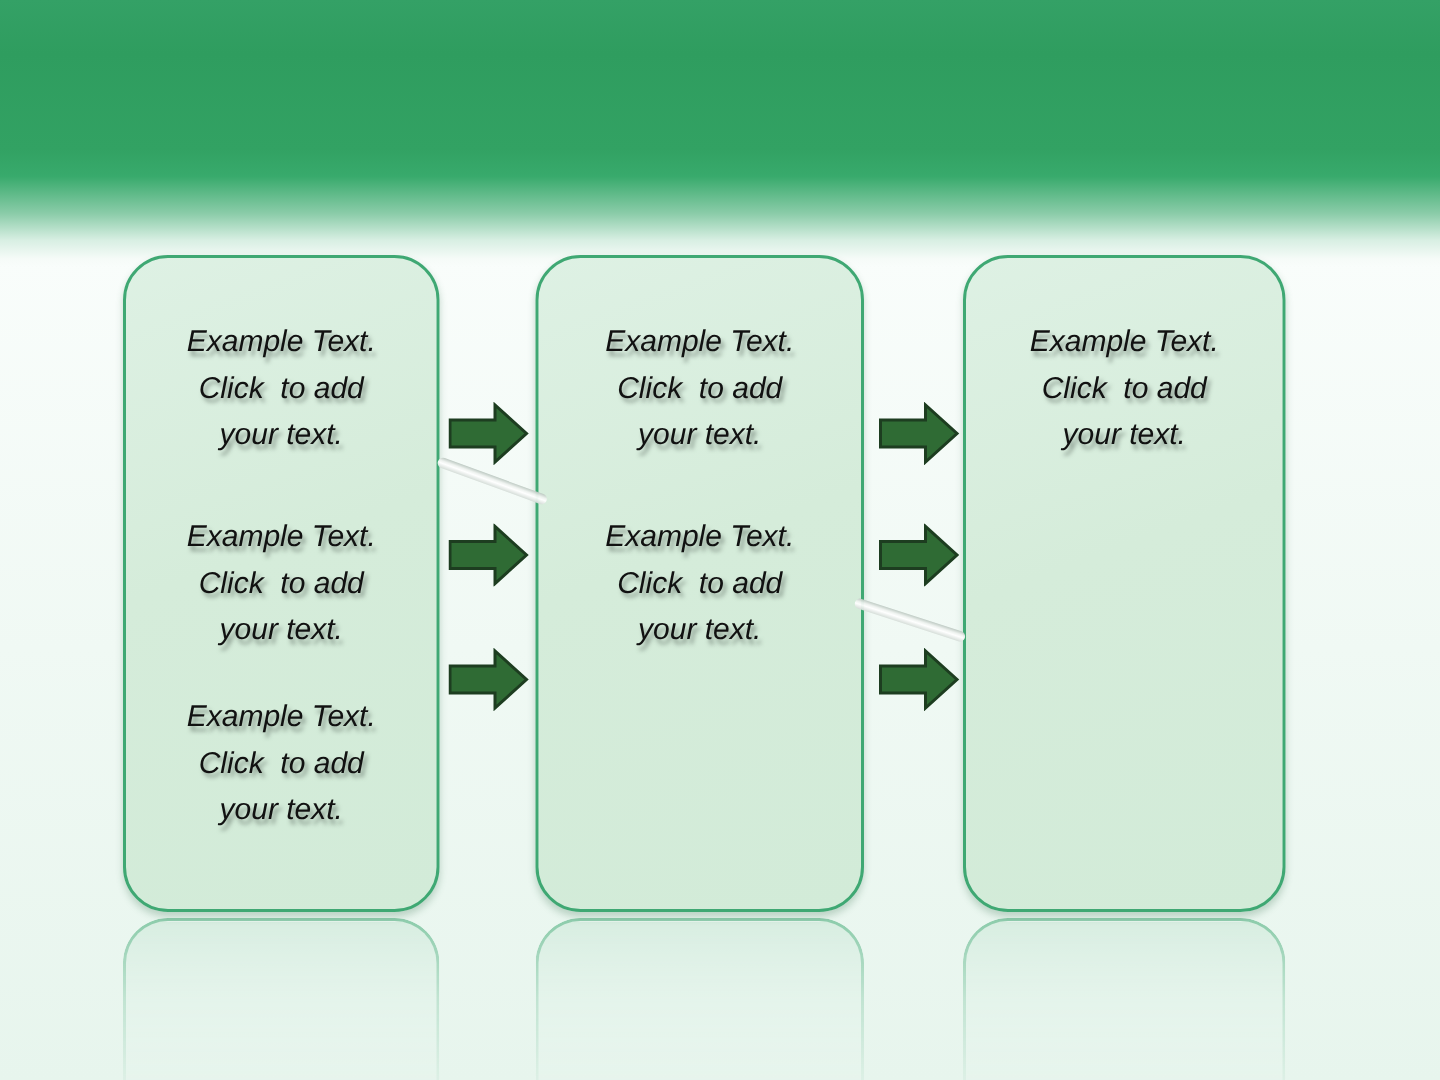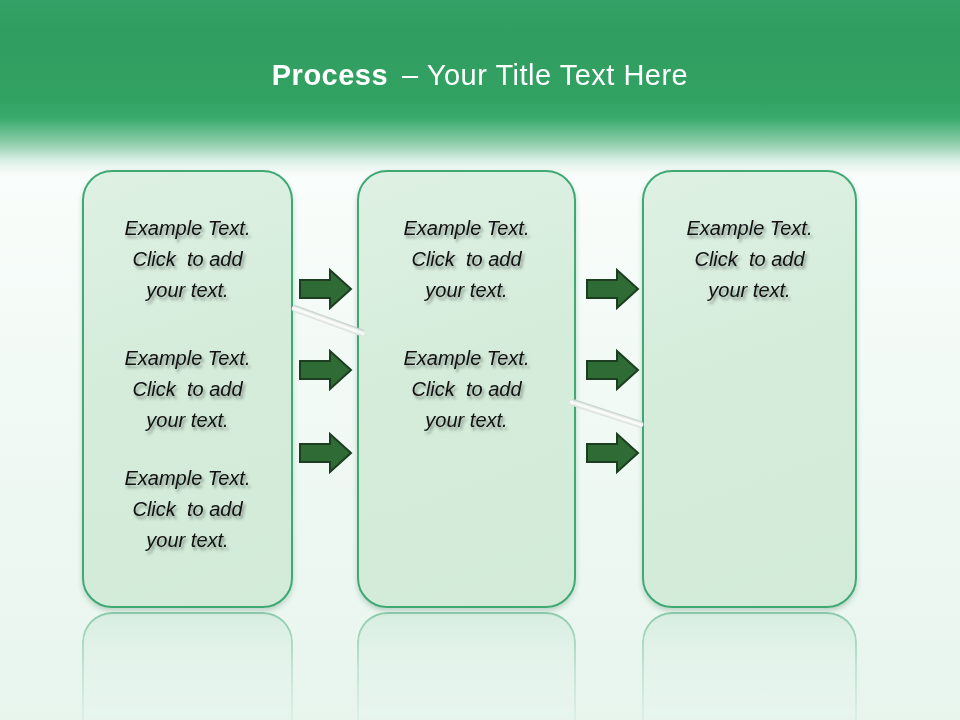--- a/index.html
+++ b/index.html
@@ -95,23 +95,20 @@
   .arrow.row2{top:349px;}
   .arrow.row3{top:432px;}
 </style>
 </head>
 <body>
 
 <div class="slide">
 
   <div class="header"></div>
 
-  <div class="title">
-    <span class="kw">Process</span><span class="rest">– Your Title Text Here</span>
-  </div>
 
   <div class="reflection r1"></div>
   <div class="reflection r2"></div>
   <div class="reflection r3"></div>
 
   <div class="pipe p1"></div>
   <div class="pipe p2"></div>
 
   <div class="pbox b1">
     <div class="ph-block t1">

